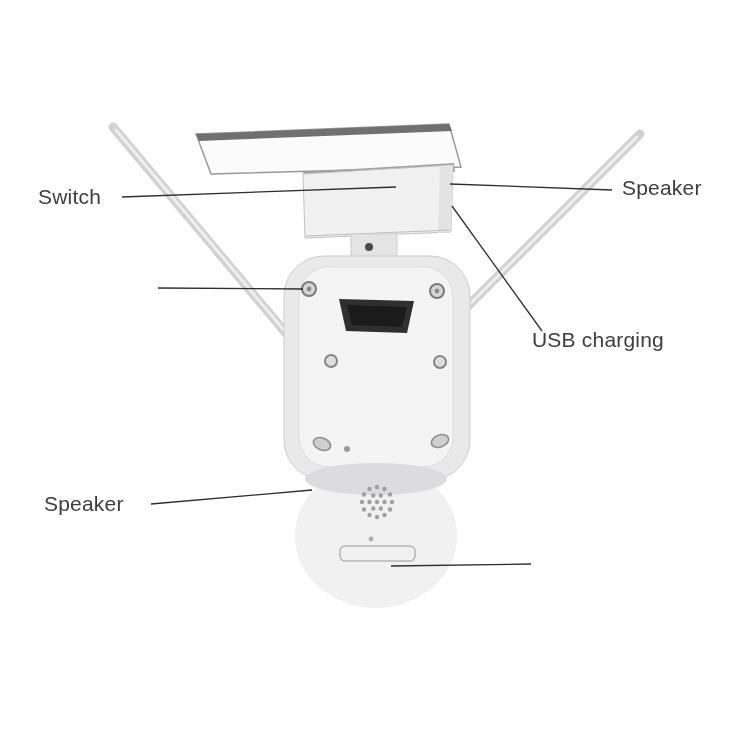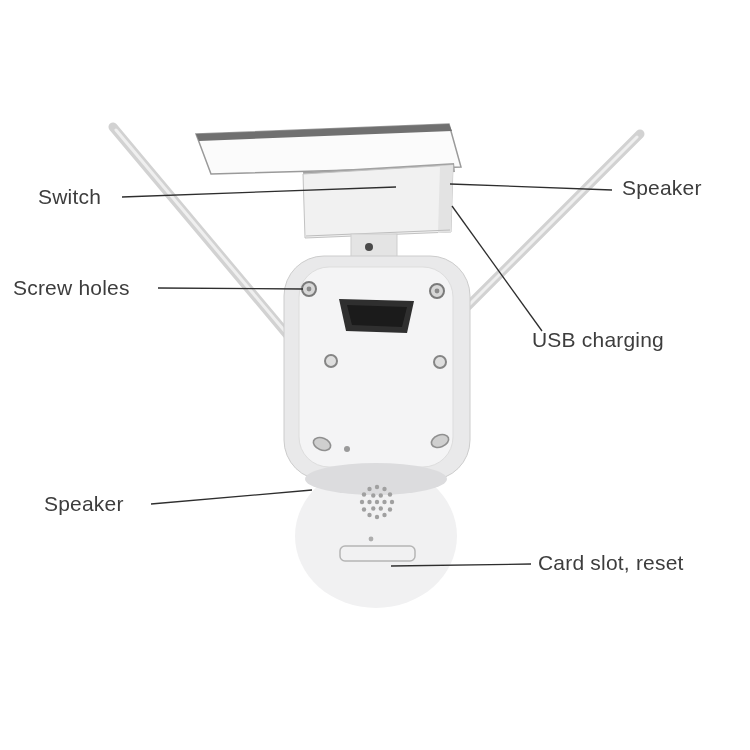--- a/index.html
+++ b/index.html
@@ -122,24 +122,22 @@
       <path class="leader" d="M612,190 L450,184"></path>
       <path class="leader" d="M542,331 L452,206"></path>
       <path class="leader" d="M158,288 L303,289"></path>
       <path class="leader" d="M151,504 L312,490"></path>
       <path class="leader" d="M531,564 L391,566"></path>
     </g>
   </svg>
 
   <div class="callout" style="left:38px;top:184px">Switch</div>
 
-  <div class="callout" style="left:13px;top:275px">Screw holes</div>
 
   <div class="callout" style="left:44px;top:491px">Speaker</div>
 
   <div class="callout" style="left:622px;top:175px">Speaker</div>
 
 
   <div class="callout" style="left:532px;top:327px">USB charging</div>
 
-  <div class="callout" style="left:538px;top:550px">Card slot, reset</div>
 
 </div>
 
 </body></html>

